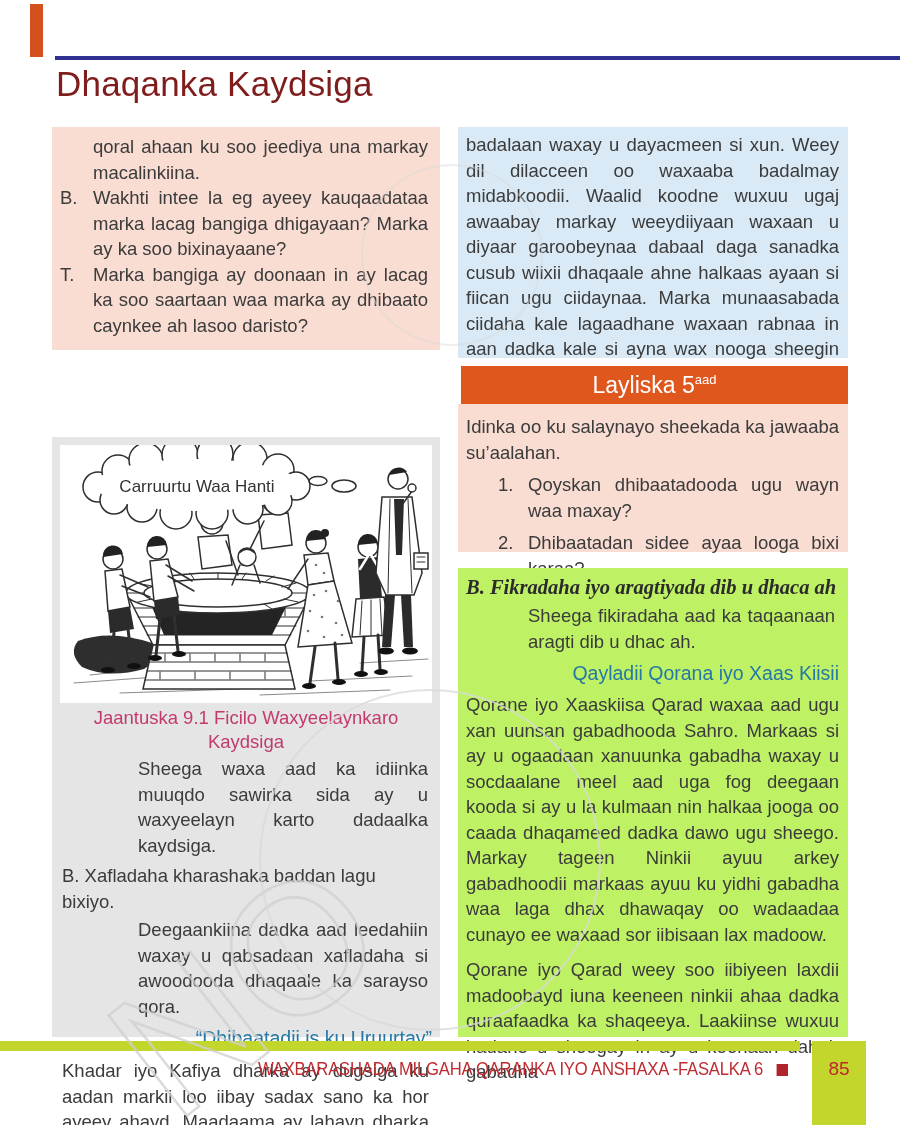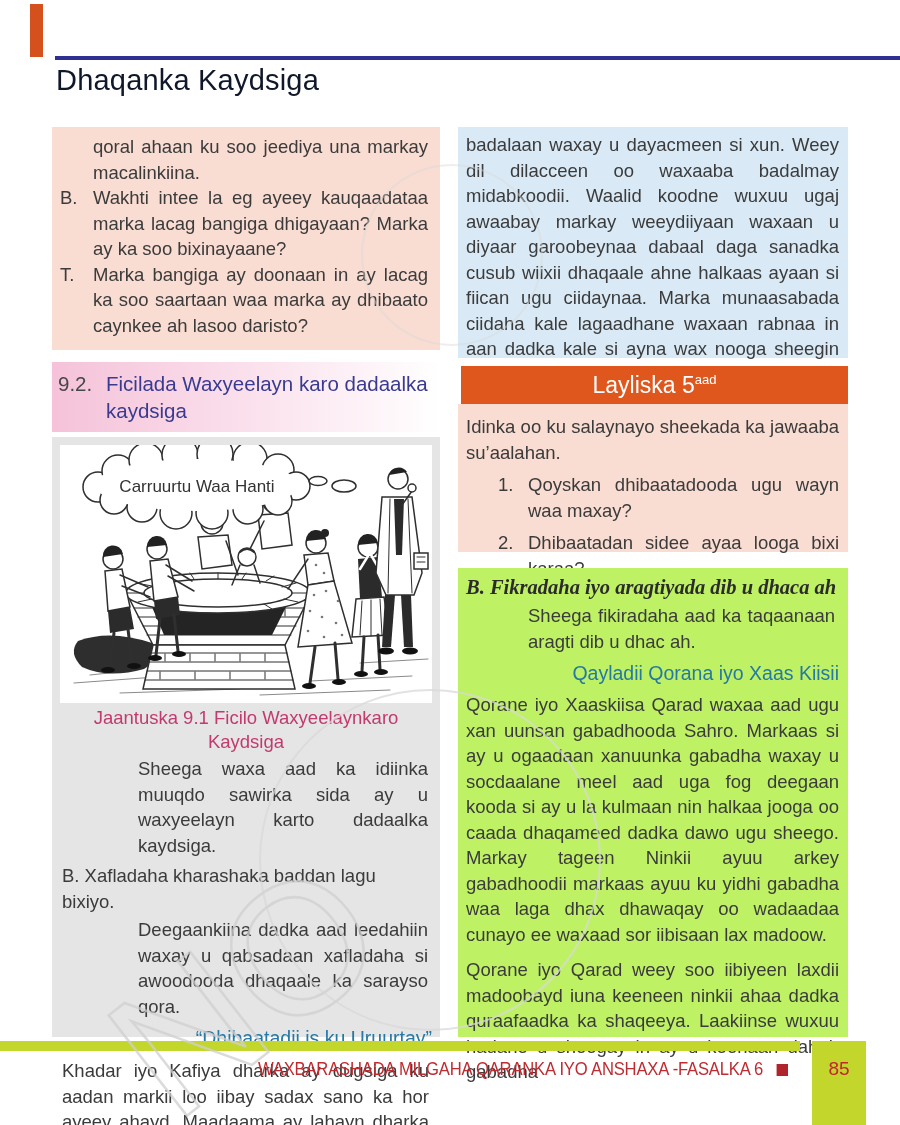--- a/index.html
+++ b/index.html
@@ -2,21 +2,21 @@
 <html><head>
 <meta charset="utf-8">
 <style>
   html,body{margin:0;padding:0;}
   #page{position:relative;width:900px;height:1125px;background:#ffffff;overflow:hidden;
         font-family:"Liberation Sans","DejaVu Sans",sans-serif;color:#3b3b3b;}
   .abs{position:absolute;}
   
   #chapter-tab{left:30px;top:4px;width:13px;height:53px;background:#d4511e;}
   #top-rule{left:55px;top:56px;width:845px;height:4px;background:#2e3192;}
-  #page-title{left:56px;top:64px;font-size:29px;color:#0f172a;letter-spacing:.2px;}
+  #page-title{left:56px;top:64px;font-size:35px;color:#7f1d1d;letter-spacing:.2px;}
   
   .para{font-size:18.5px;line-height:25.5px;text-align:justify;color:#3b3b3b;}
   .hang{display:grid;grid-template-columns:36px 1fr;}
   .hang .lbl{padding-left:3px;}
   
   #lc-pink{left:52px;top:127px;width:388px;height:223px;background:#f9dcd2;padding:0;box-sizing:border-box;}
   #lc-pink .inner{padding:7px 12px 0 5px;}
   #lc-head{left:52px;top:362px;width:388px;height:70px;box-sizing:border-box;
            background:linear-gradient(90deg,#f5c2d9 0%,#fbe3ee 55%,#ffffff 100%);
            display:grid;grid-template-columns:48px 1fr;padding:8px 6px 0 6px;}
@@ -79,24 +79,20 @@
         <span class="lbl">B.</span>
         <div>Wakhti intee la eg ayeey kauqaadataa marka lacag bangiga dhigayaan? Marka ay ka soo bixinayaane?</div>
       </div>
       <div class="hang para">
         <span class="lbl">T.</span>
         <div>Marka bangiga ay doonaan in ay lacag ka soo saartaan waa marka ay dhibaato caynkee ah lasoo daristo?</div>
       </div>
     </div>
   </div>
 
-  <div class="abs" id="lc-head">
-    <span class="num">9.2.</span>
-    <span class="txt">Ficilada Waxyeelayn karo dadaalka kaydsiga</span>
-  </div>
 
   <div class="abs" id="lc-blue">
     <div id="fig-panel">
       <svg viewBox="0 0 372 258" width="372" height="258">
         <g stroke="#2f2f2f" stroke-width="1.5" fill="none" stroke-linecap="round">
 
           <g stroke="#8a8a8a" stroke-width="1">
             <path d="M14,238 L96,232"></path>
               <path d="M60,248 L180,244"></path>
               <path d="M200,250 L330,245"></path>

